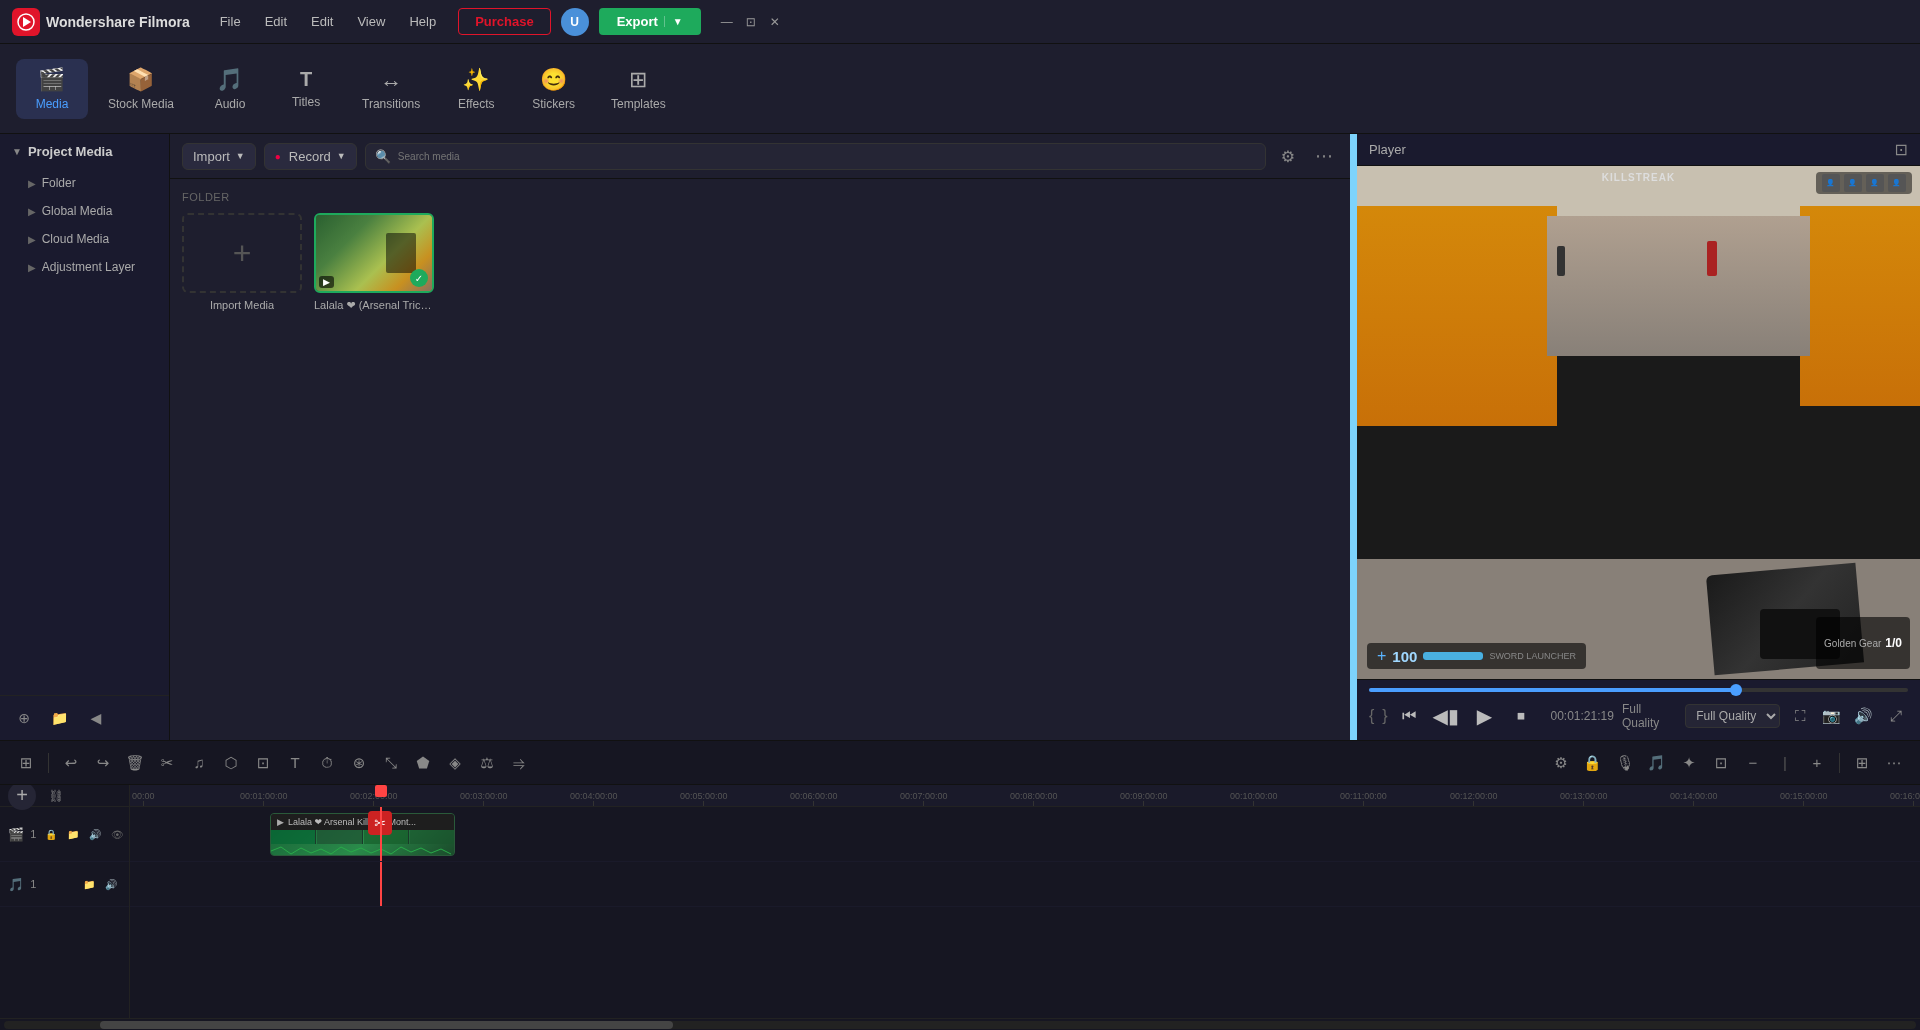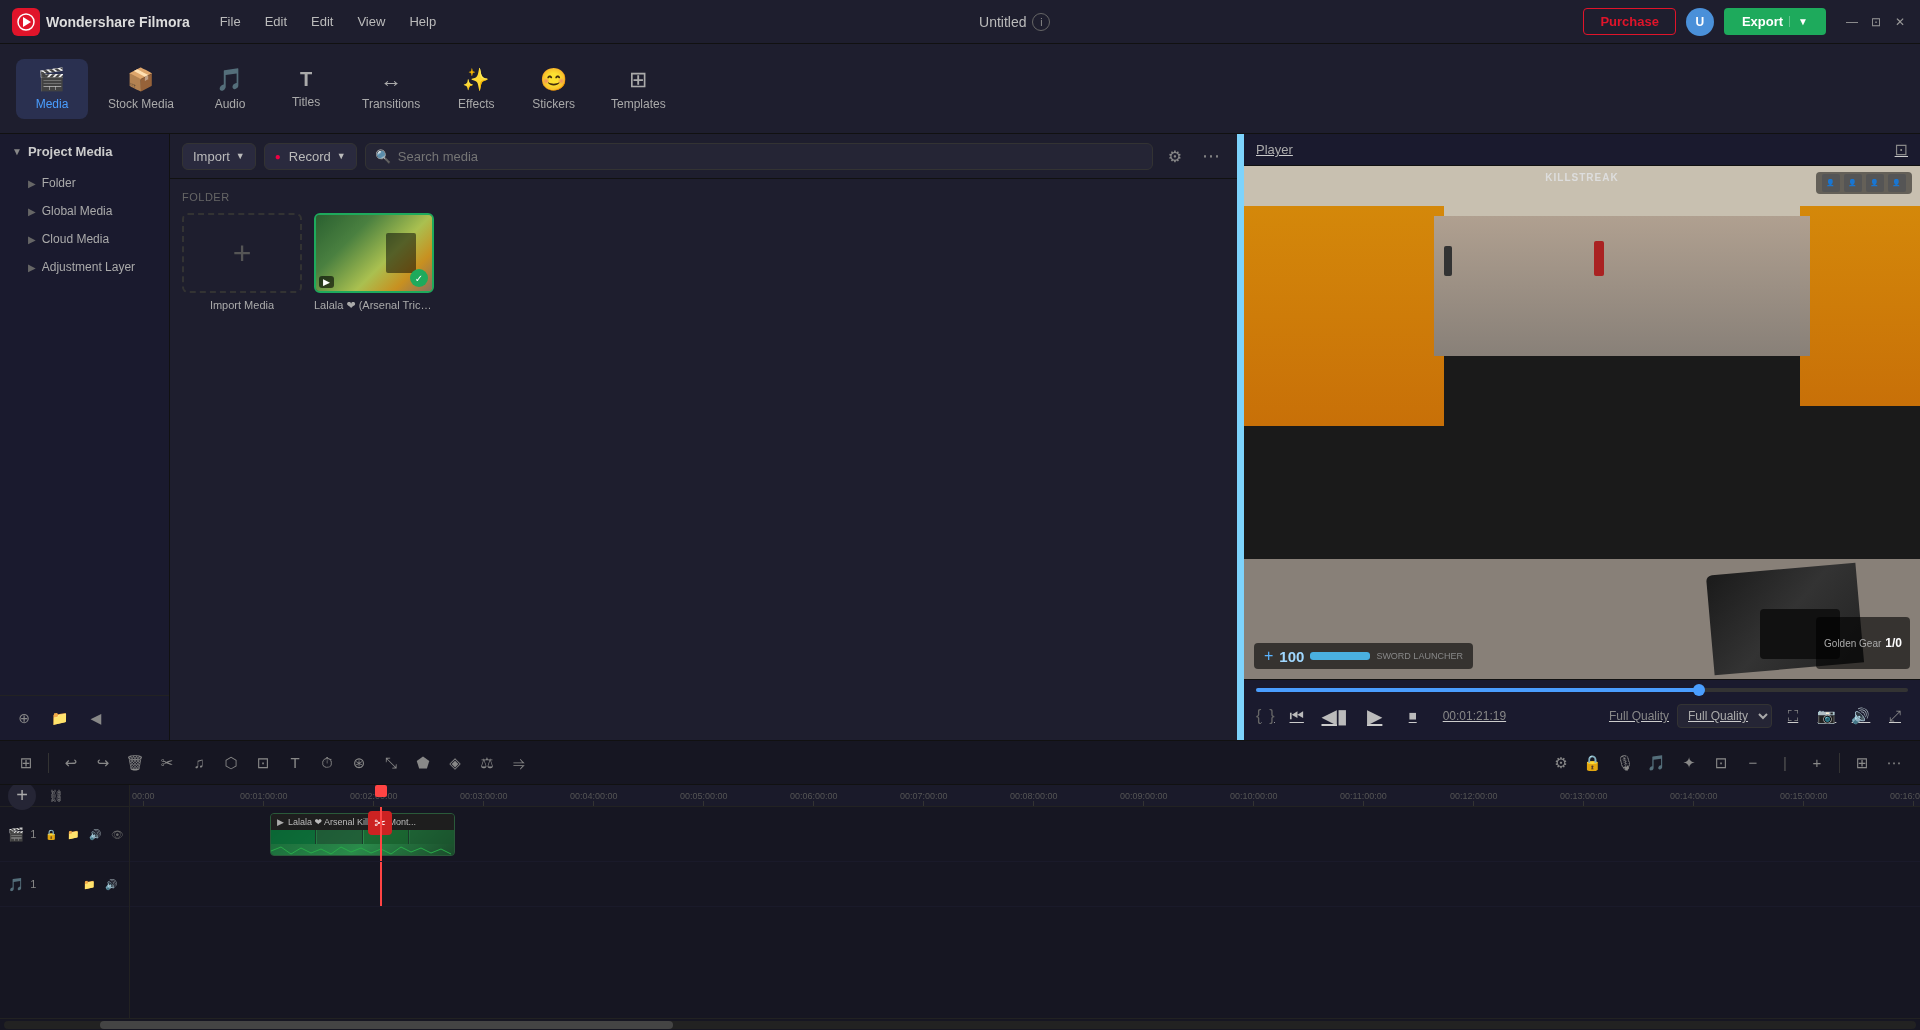--- a/index.html
+++ b/index.html
@@ -262,21 +262,21 @@
       border: 1px solid #333;
       border-radius: 6px;
       padding: 5px 10px;
       gap: 6px;
     }
     .search-bar input {
       background: none;
       border: none;
       outline: none;
       color: #86efac;
-      font-size: 13px;
+      font-size: 10px;
       flex: 1;
     }
     .filter-btn {
       width: 28px; height: 28px;
       display: flex; align-items: center; justify-content: center;
       color: #888; cursor: pointer; font-size: 16px;
     }
     .more-btn {
       width: 28px; height: 28px;
       display: flex; align-items: center; justify-content: center;
@@ -352,26 +352,25 @@
       bottom: 3px; left: 3px;
       background: rgba(0,0,0,0.6);
       border-radius: 3px;
       padding: 1px 4px;
       font-size: 9px;
       color: #fff;
     }
 
     
     #player-panel {
-      width: 676px;
+      width: 563px;
       background: #1a1a2e;
       display: flex;
       flex-direction: column;
       flex-shrink: 0;
-      text-decoration: underline;
     }
     #player-header {
       display: flex;
       align-items: center;
       justify-content: space-between;
       padding: 6px 12px;
       border-bottom: 1px solid #111;
     }
     #player-title { font-size: 13px; color: #aaa; }
     #player-screen {
@@ -662,24 +661,20 @@
       </svg>
     </div>
     <span id="app-name">Wondershare Filmora</span>
   </div>
   <div class="menu-bar">
     <span class="menu-item">File</span>
     <span class="menu-item">Edit</span>
     <span class="menu-item">Edit</span>
     <span class="menu-item">View</span>
     <span class="menu-item">Help</span>
-  </div>
-  <div id="project-title">
-    <span>Untitled</span>
-    <span class="title-info-icon">ℹ</span>
   </div>
   <div id="title-bar-right">
     <button id="purchase-btn">Purchase</button>
     <div class="avatar-btn">U</div>
     <div id="export-btn">
       <span>Export</span>
       <span class="export-chevron">▼</span>
     </div>
     <div class="window-controls">
       <div class="win-ctrl">—</div>

